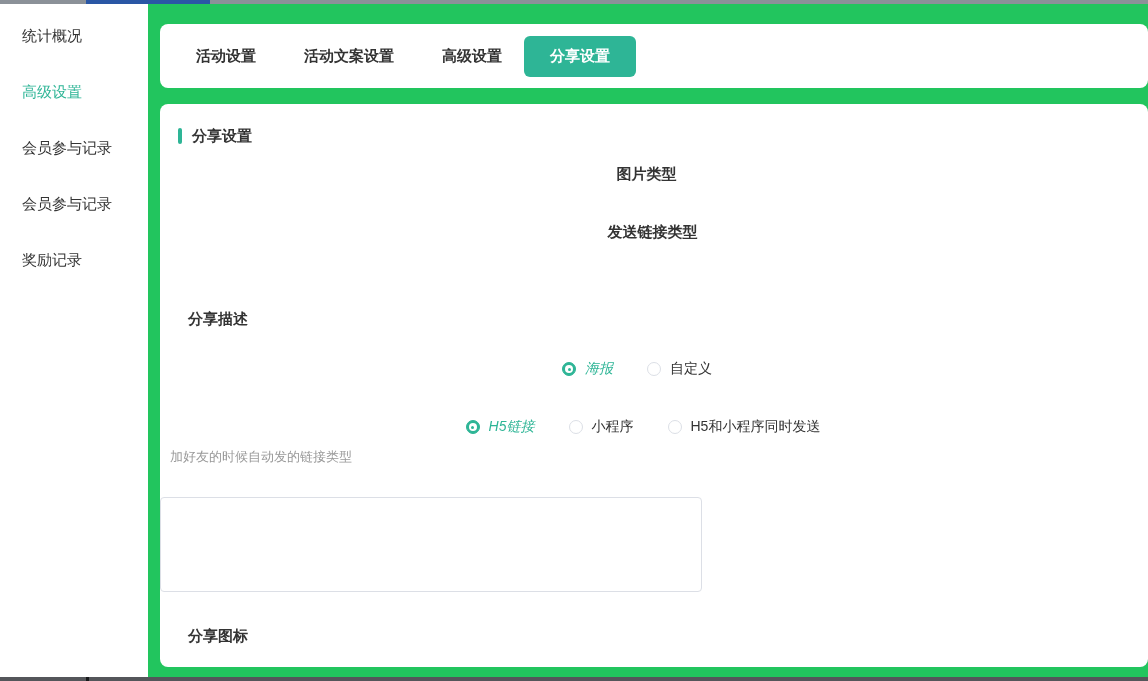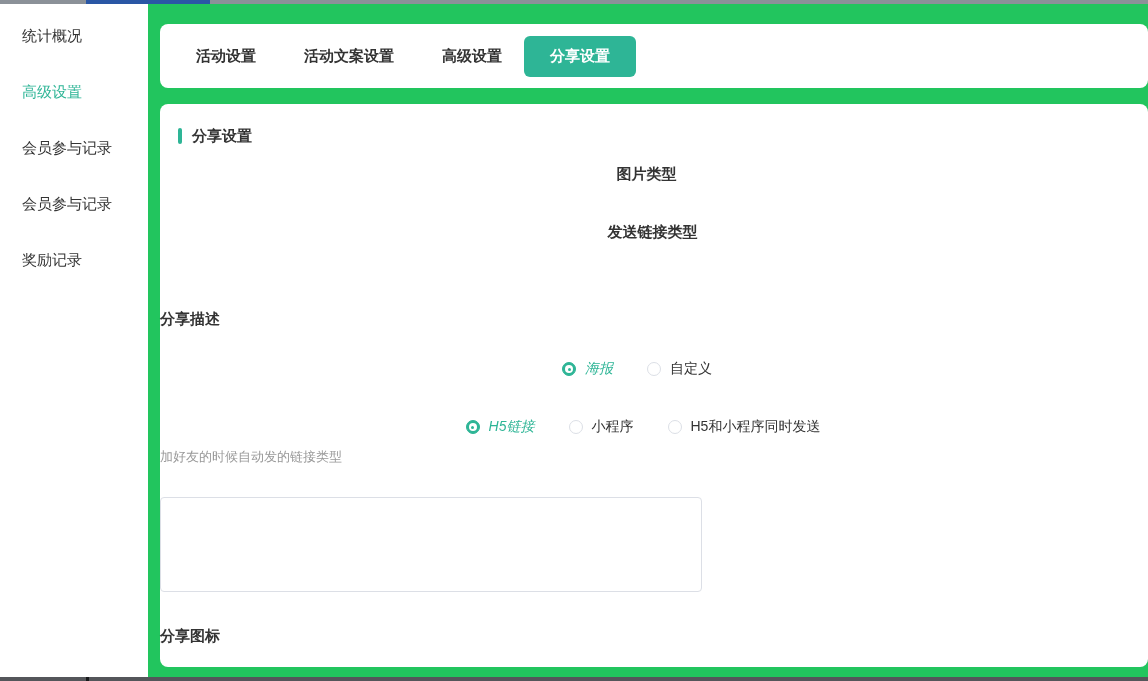--- a/index.html
+++ b/index.html
@@ -68,25 +68,25 @@
   }
   .accent-bar { width: 4px; height: 16px; background: #2eb596; border-radius: 2px; }
   .section-title { font-size: 15px; font-weight: bold; color: #333; }
 
   .form-row { display: flex; align-items: center; flex-direction: column; }
   .form-row.top-align { align-items: flex-start; }
   .form-label {
     flex: 0 0 195px; text-align: right; margin-right: 15px;
     font-size: 15px; font-weight: bold; color: #333;
   }
-  .top-align .form-label { padding-top: 8px; }
+  .top-align .form-label { padding-top: 8px; margin-left: 28px; }
 
   .row-imgtype { margin-bottom: 38px; height: 20px; }
   .row-linktype { margin-bottom: 8px; height: 20px; margin-left: 12px; }
-  .row-helper { margin-bottom: 33px; height: 18px; align-items: flex-start; }
+  .row-helper { margin-bottom: 33px; height: 18px; align-items: flex-start; padding-left: 10px; }
   .row-title { margin-bottom: 25px; }
   .row-desc { margin-bottom: 27px; }
 
   .helper-text { font-size: 13px; color: #999; padding-top: 2px; }
 
   .radio-group { display: flex; align-items: center; }
   .radio-option { display: flex; align-items: center; margin-right: 34px; cursor: pointer; }
   .radio-circle {
     width: 14px; height: 14px; border-radius: 50%;
     border: 1px solid #dcdfe6; background: #fff; margin-right: 9px;

